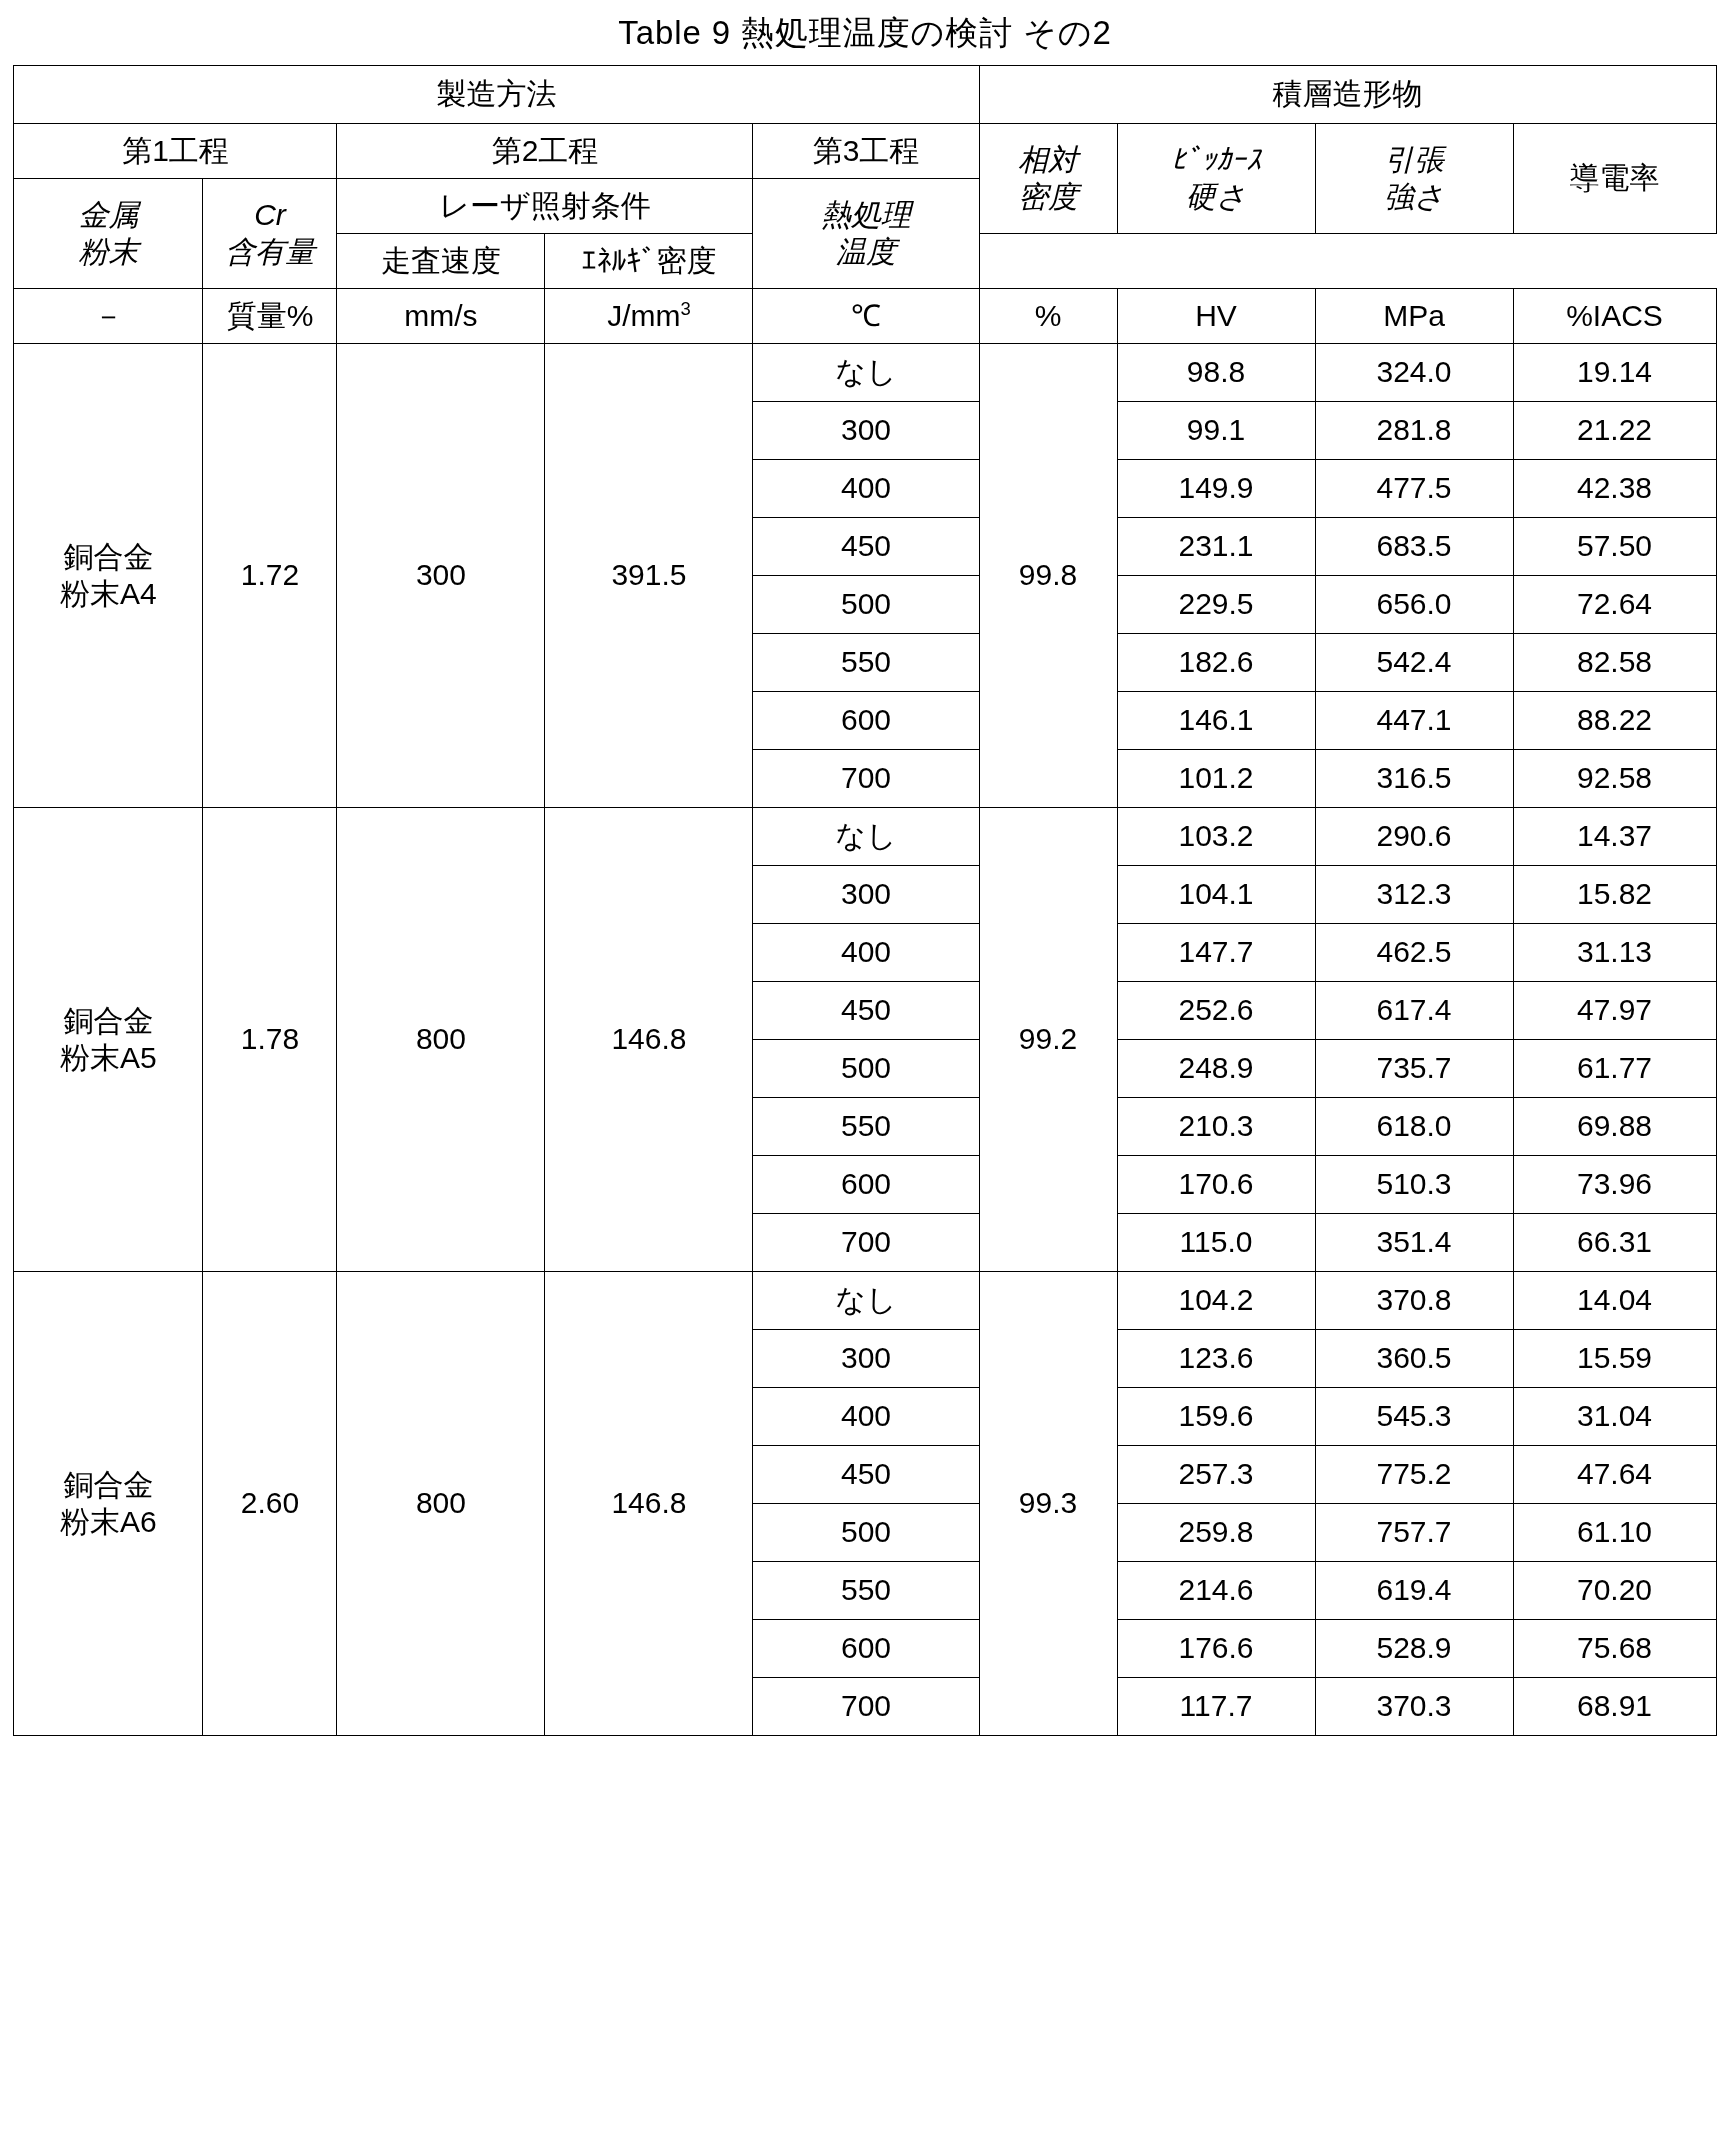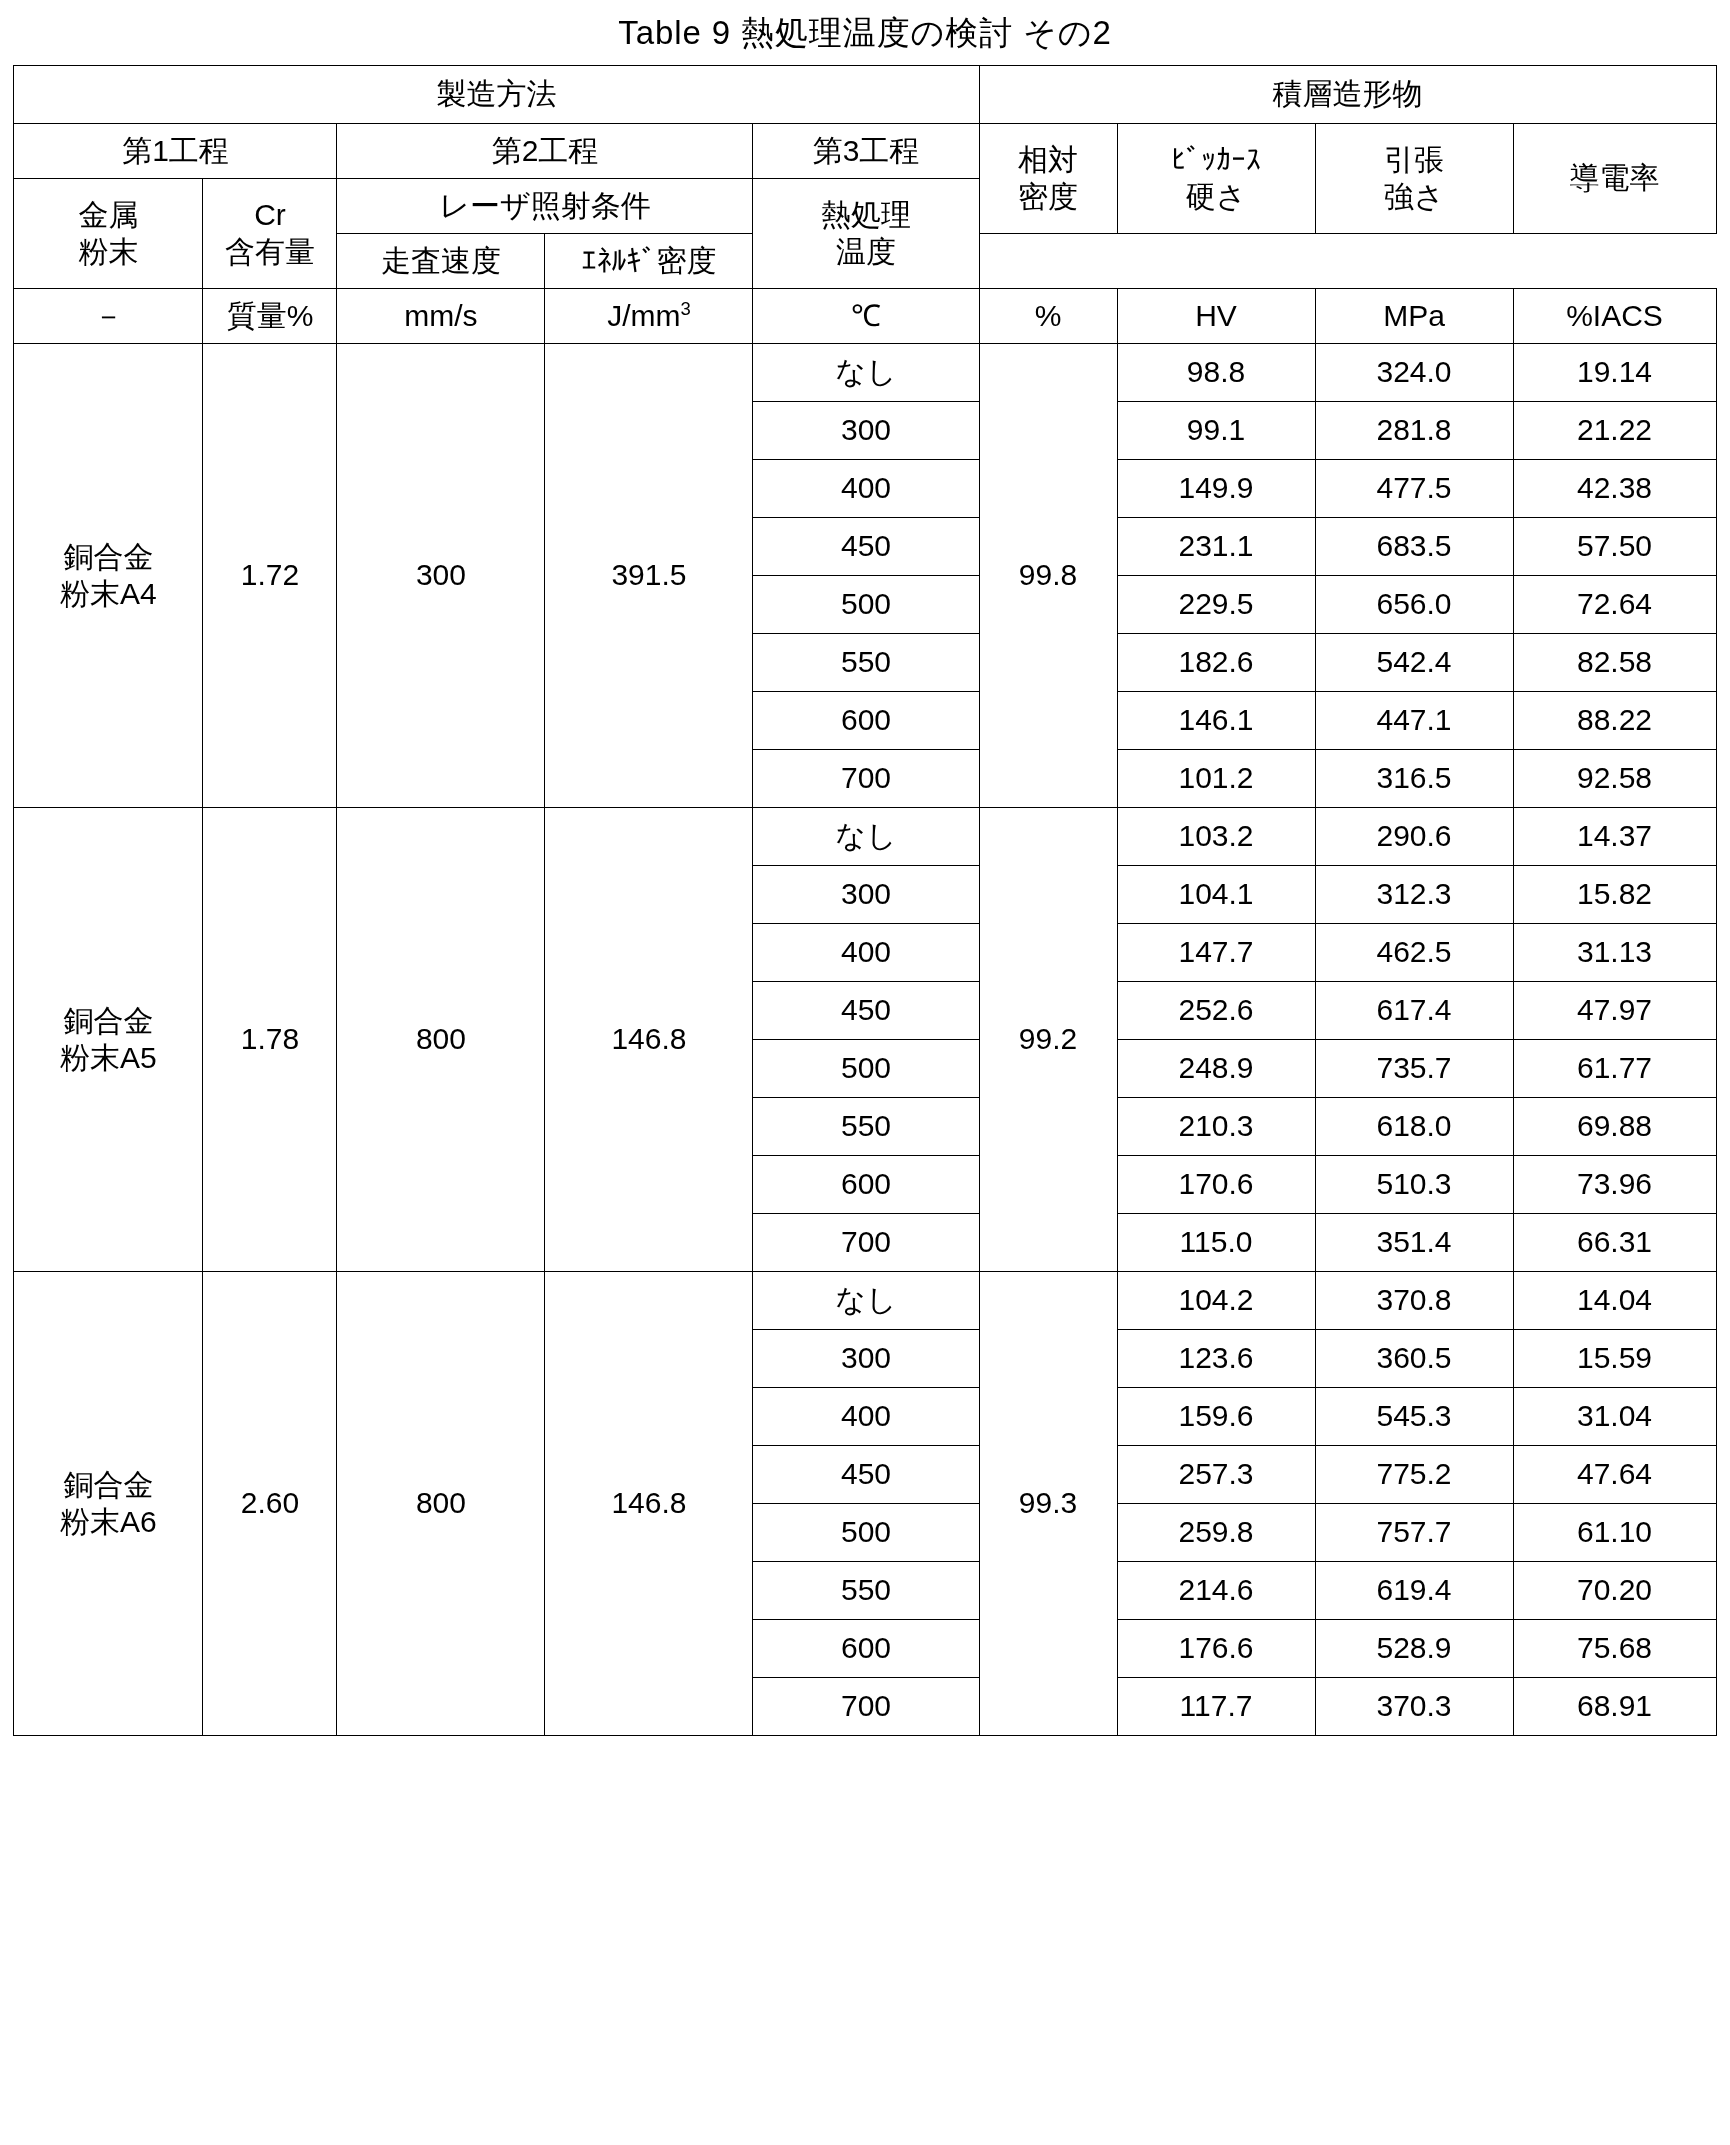--- a/index.html
+++ b/index.html
@@ -46,21 +46,21 @@
   .outer-right { border-right-width: 3.7px; }
   .outer-top { border-top-width: 3.7px; }
   .outer-bottom { border-bottom-width: 3.7px; }
   .thick-right { border-right-width: 4.6px; }
   .thick-bottom { border-bottom-width: 4.6px; }
   .thick-top { border-top-width: 4.6px; }
 
   .hdr { font-size: 31px; }
   .hdr-small { font-size: 28px; margin-left: 20px; }
   .unit { font-size: 29.5px; }
-  .two-line { line-height: 1.18; }
+  .two-line { line-height: 1.18; font-style: italic; }
   .cellpad { padding: 5.5px 1.8px; }
   .rowcell { height: 57px; }
   sup { font-size: 18.5px; vertical-align: super; }
 
   .group-label { font-size: 31px; }
 </style>
 </head>
 <body>
 
 <div class="page">

